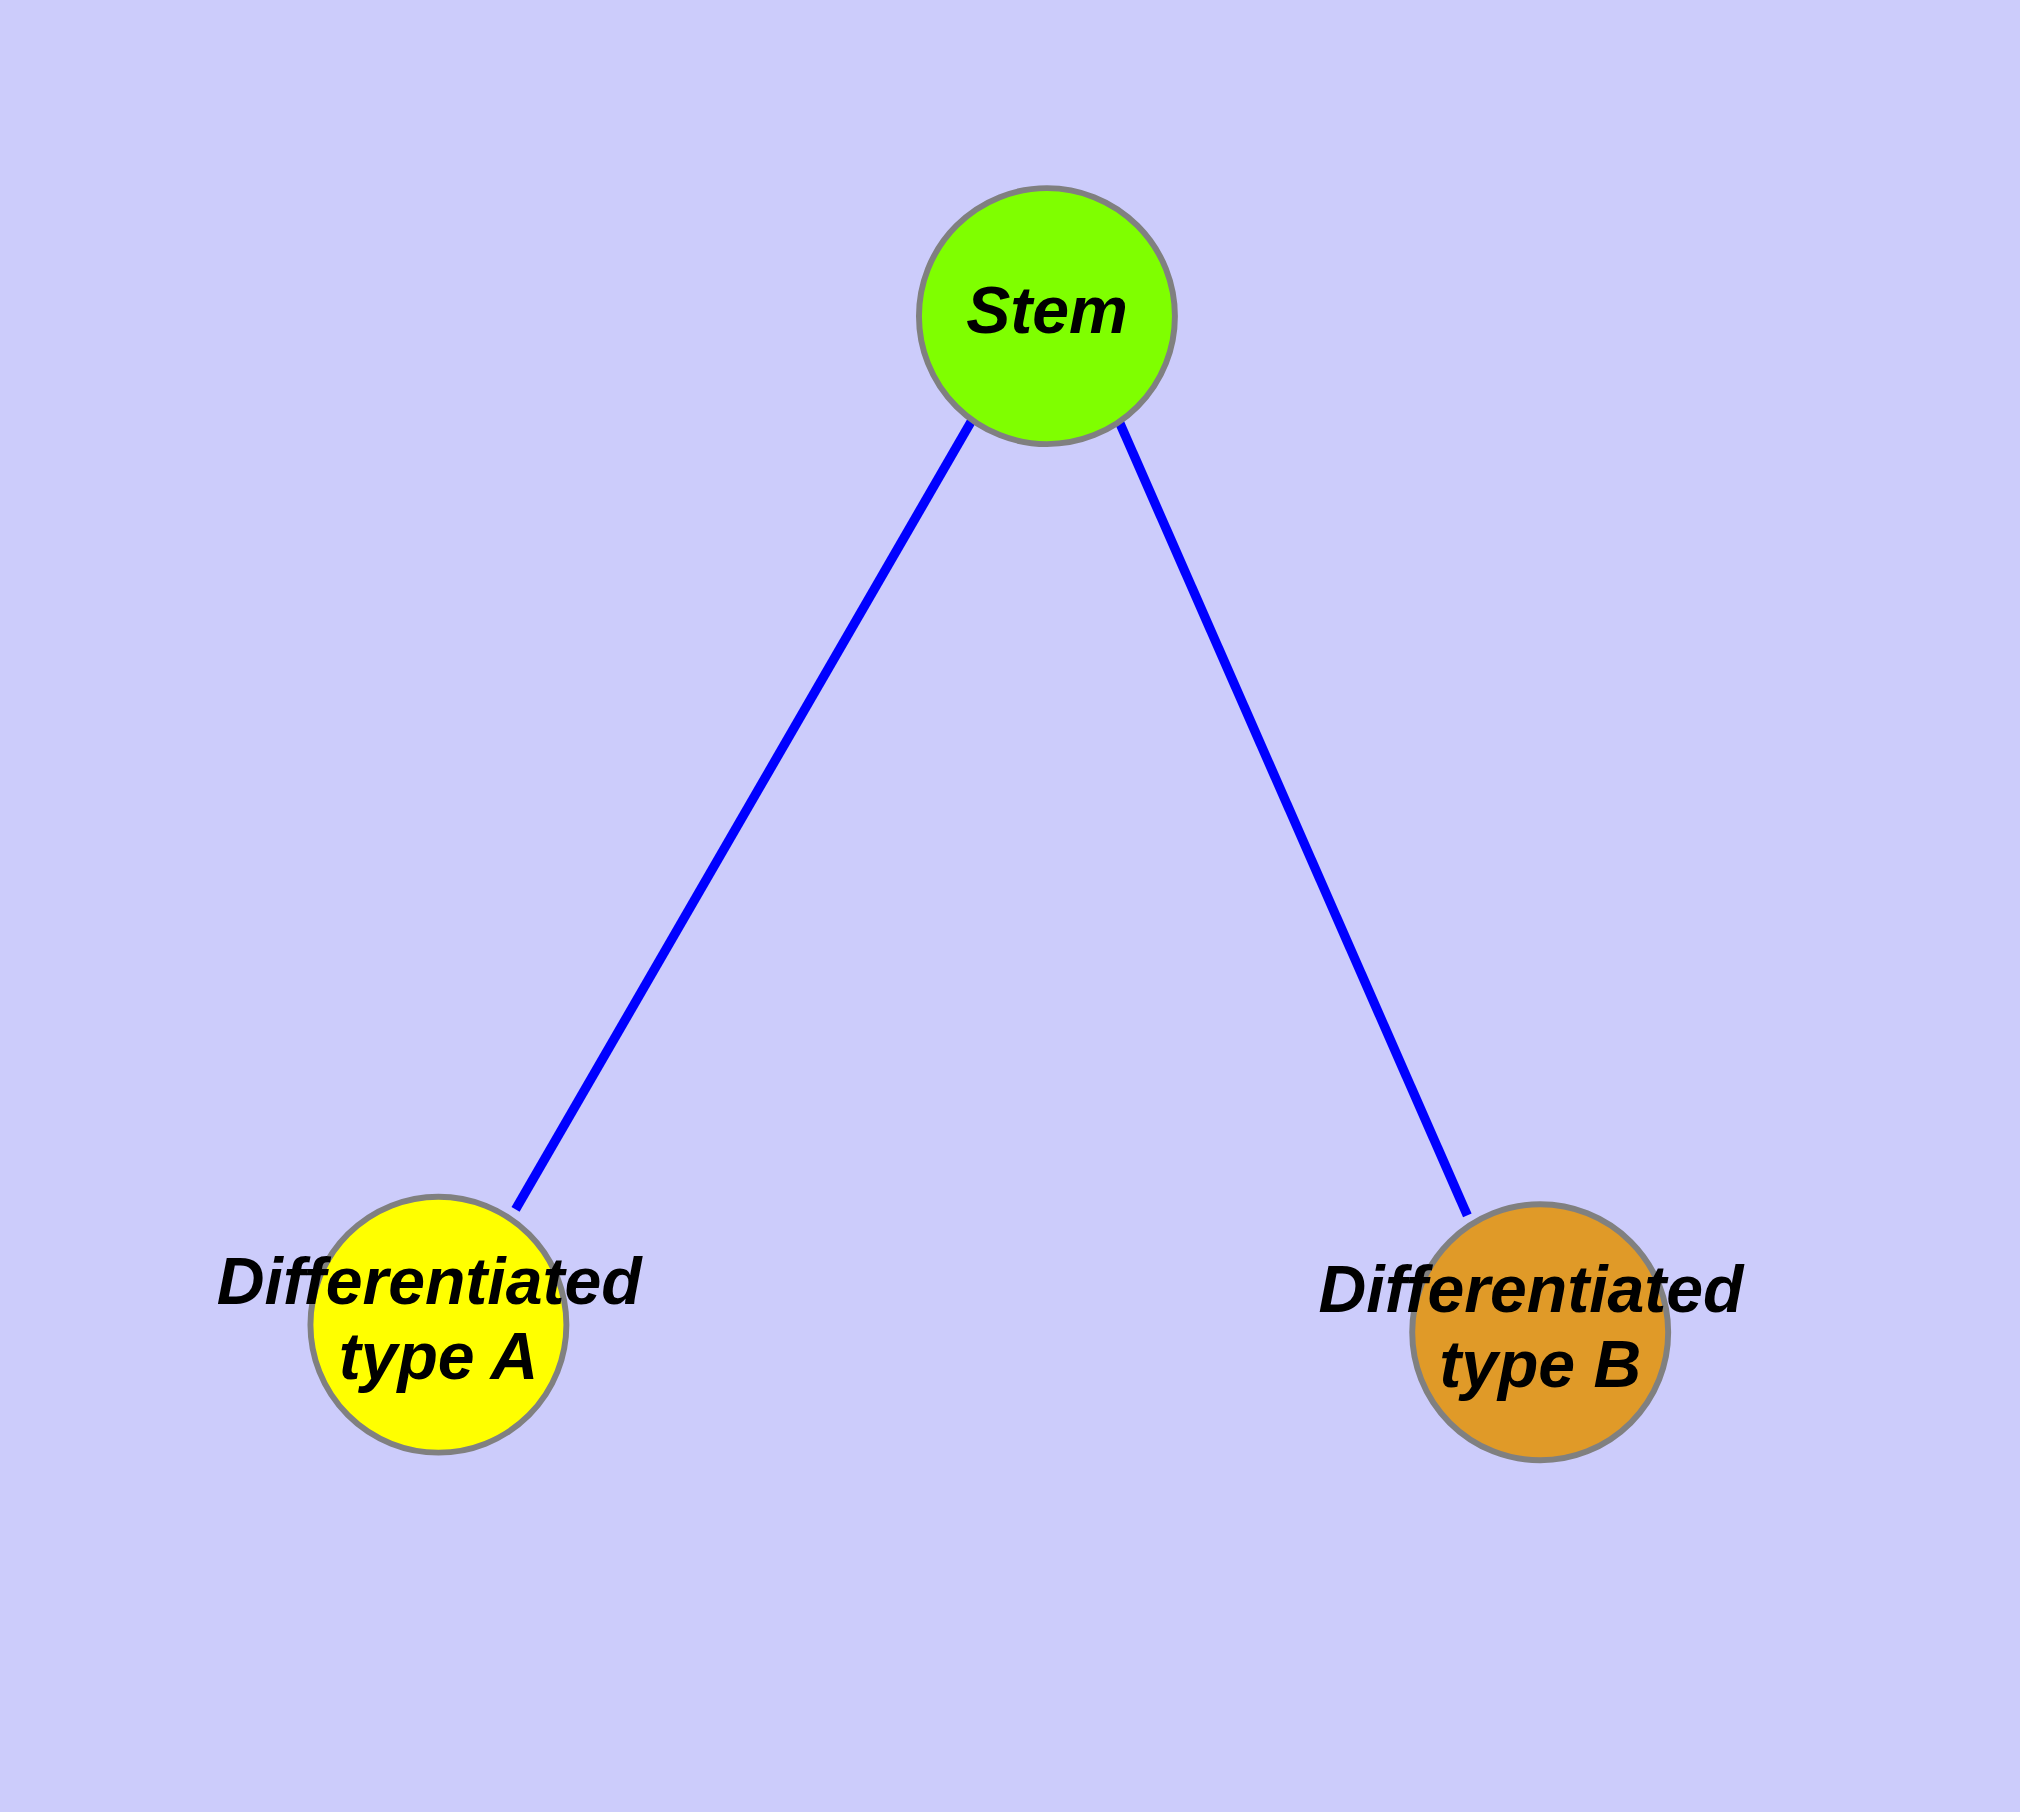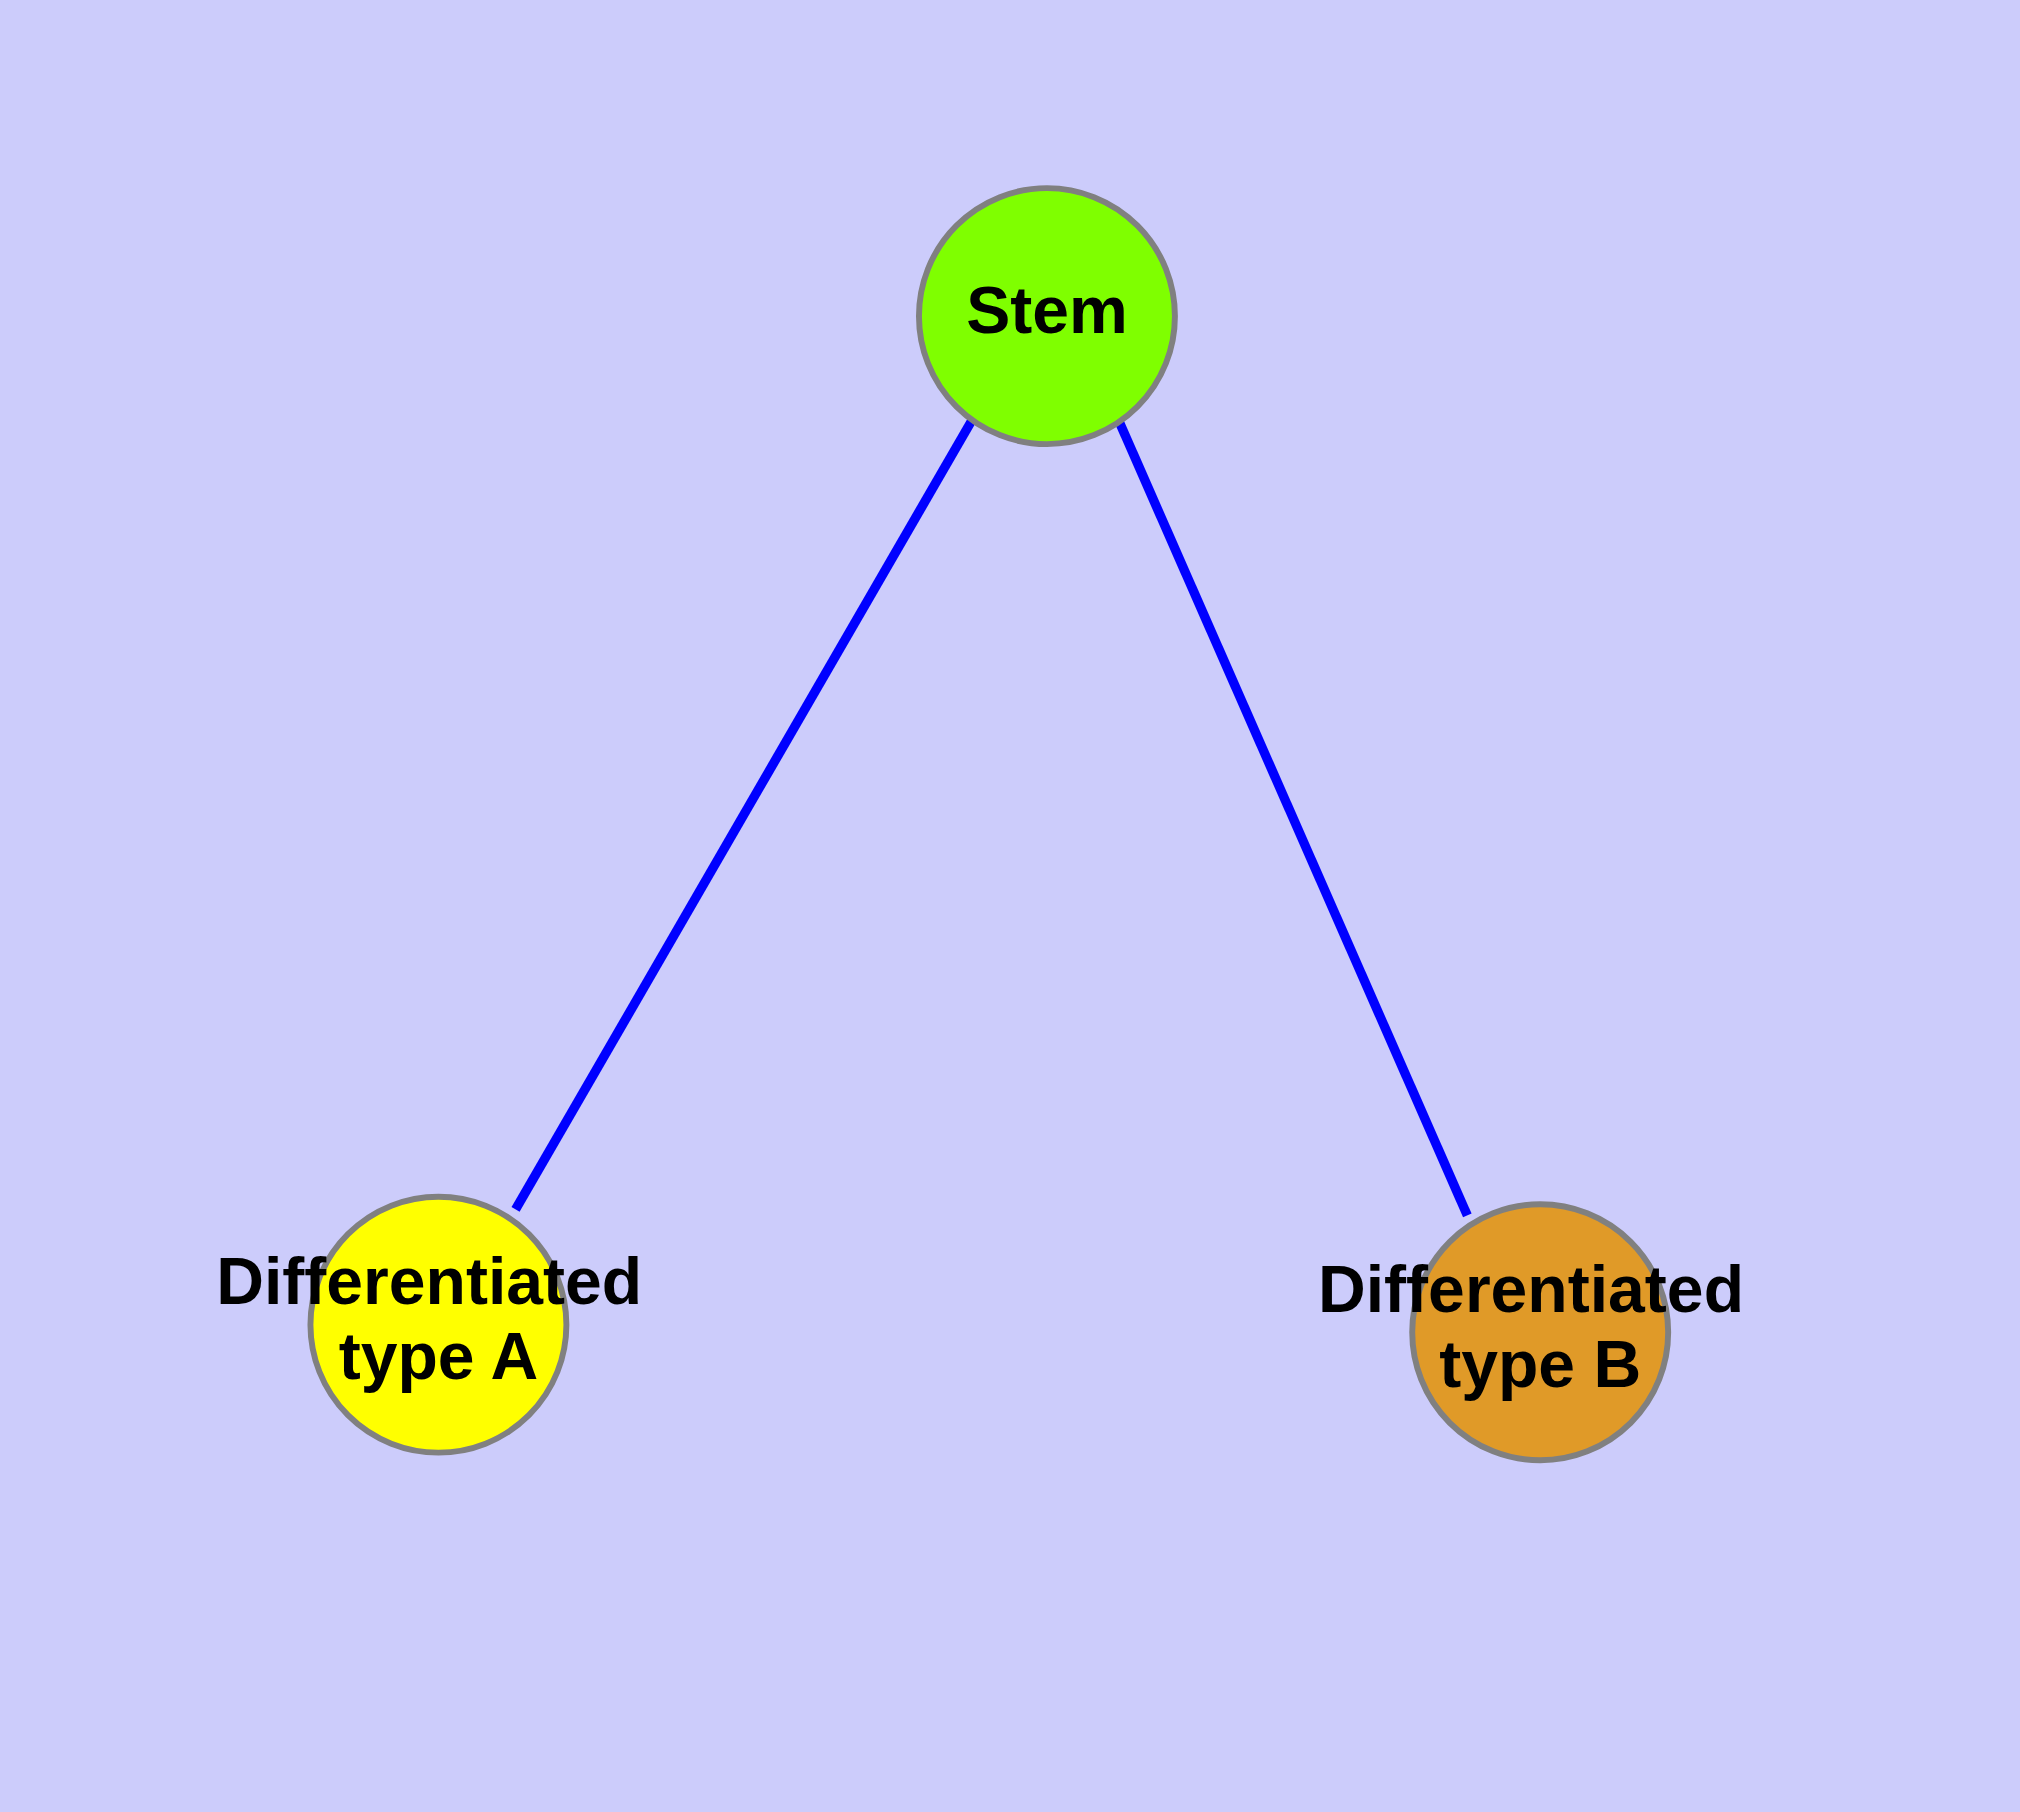--- a/index.html
+++ b/index.html
@@ -11,20 +11,21 @@
     width: 2021px;
     height: 1812px;
     overflow: hidden;
     font-family: "Liberation Sans", sans-serif;
   }
   #graph-canvas {
     position: relative;
     width: 1945px;
     height: 1812px;
     background: #ccccfb;
+    font-style: italic;
   }
   #graph-svg {
     position: absolute;
     top: 0;
     left: 0;
     width: 2021px;
     height: 1812px;
     display: block;
   }
   .node-label {

